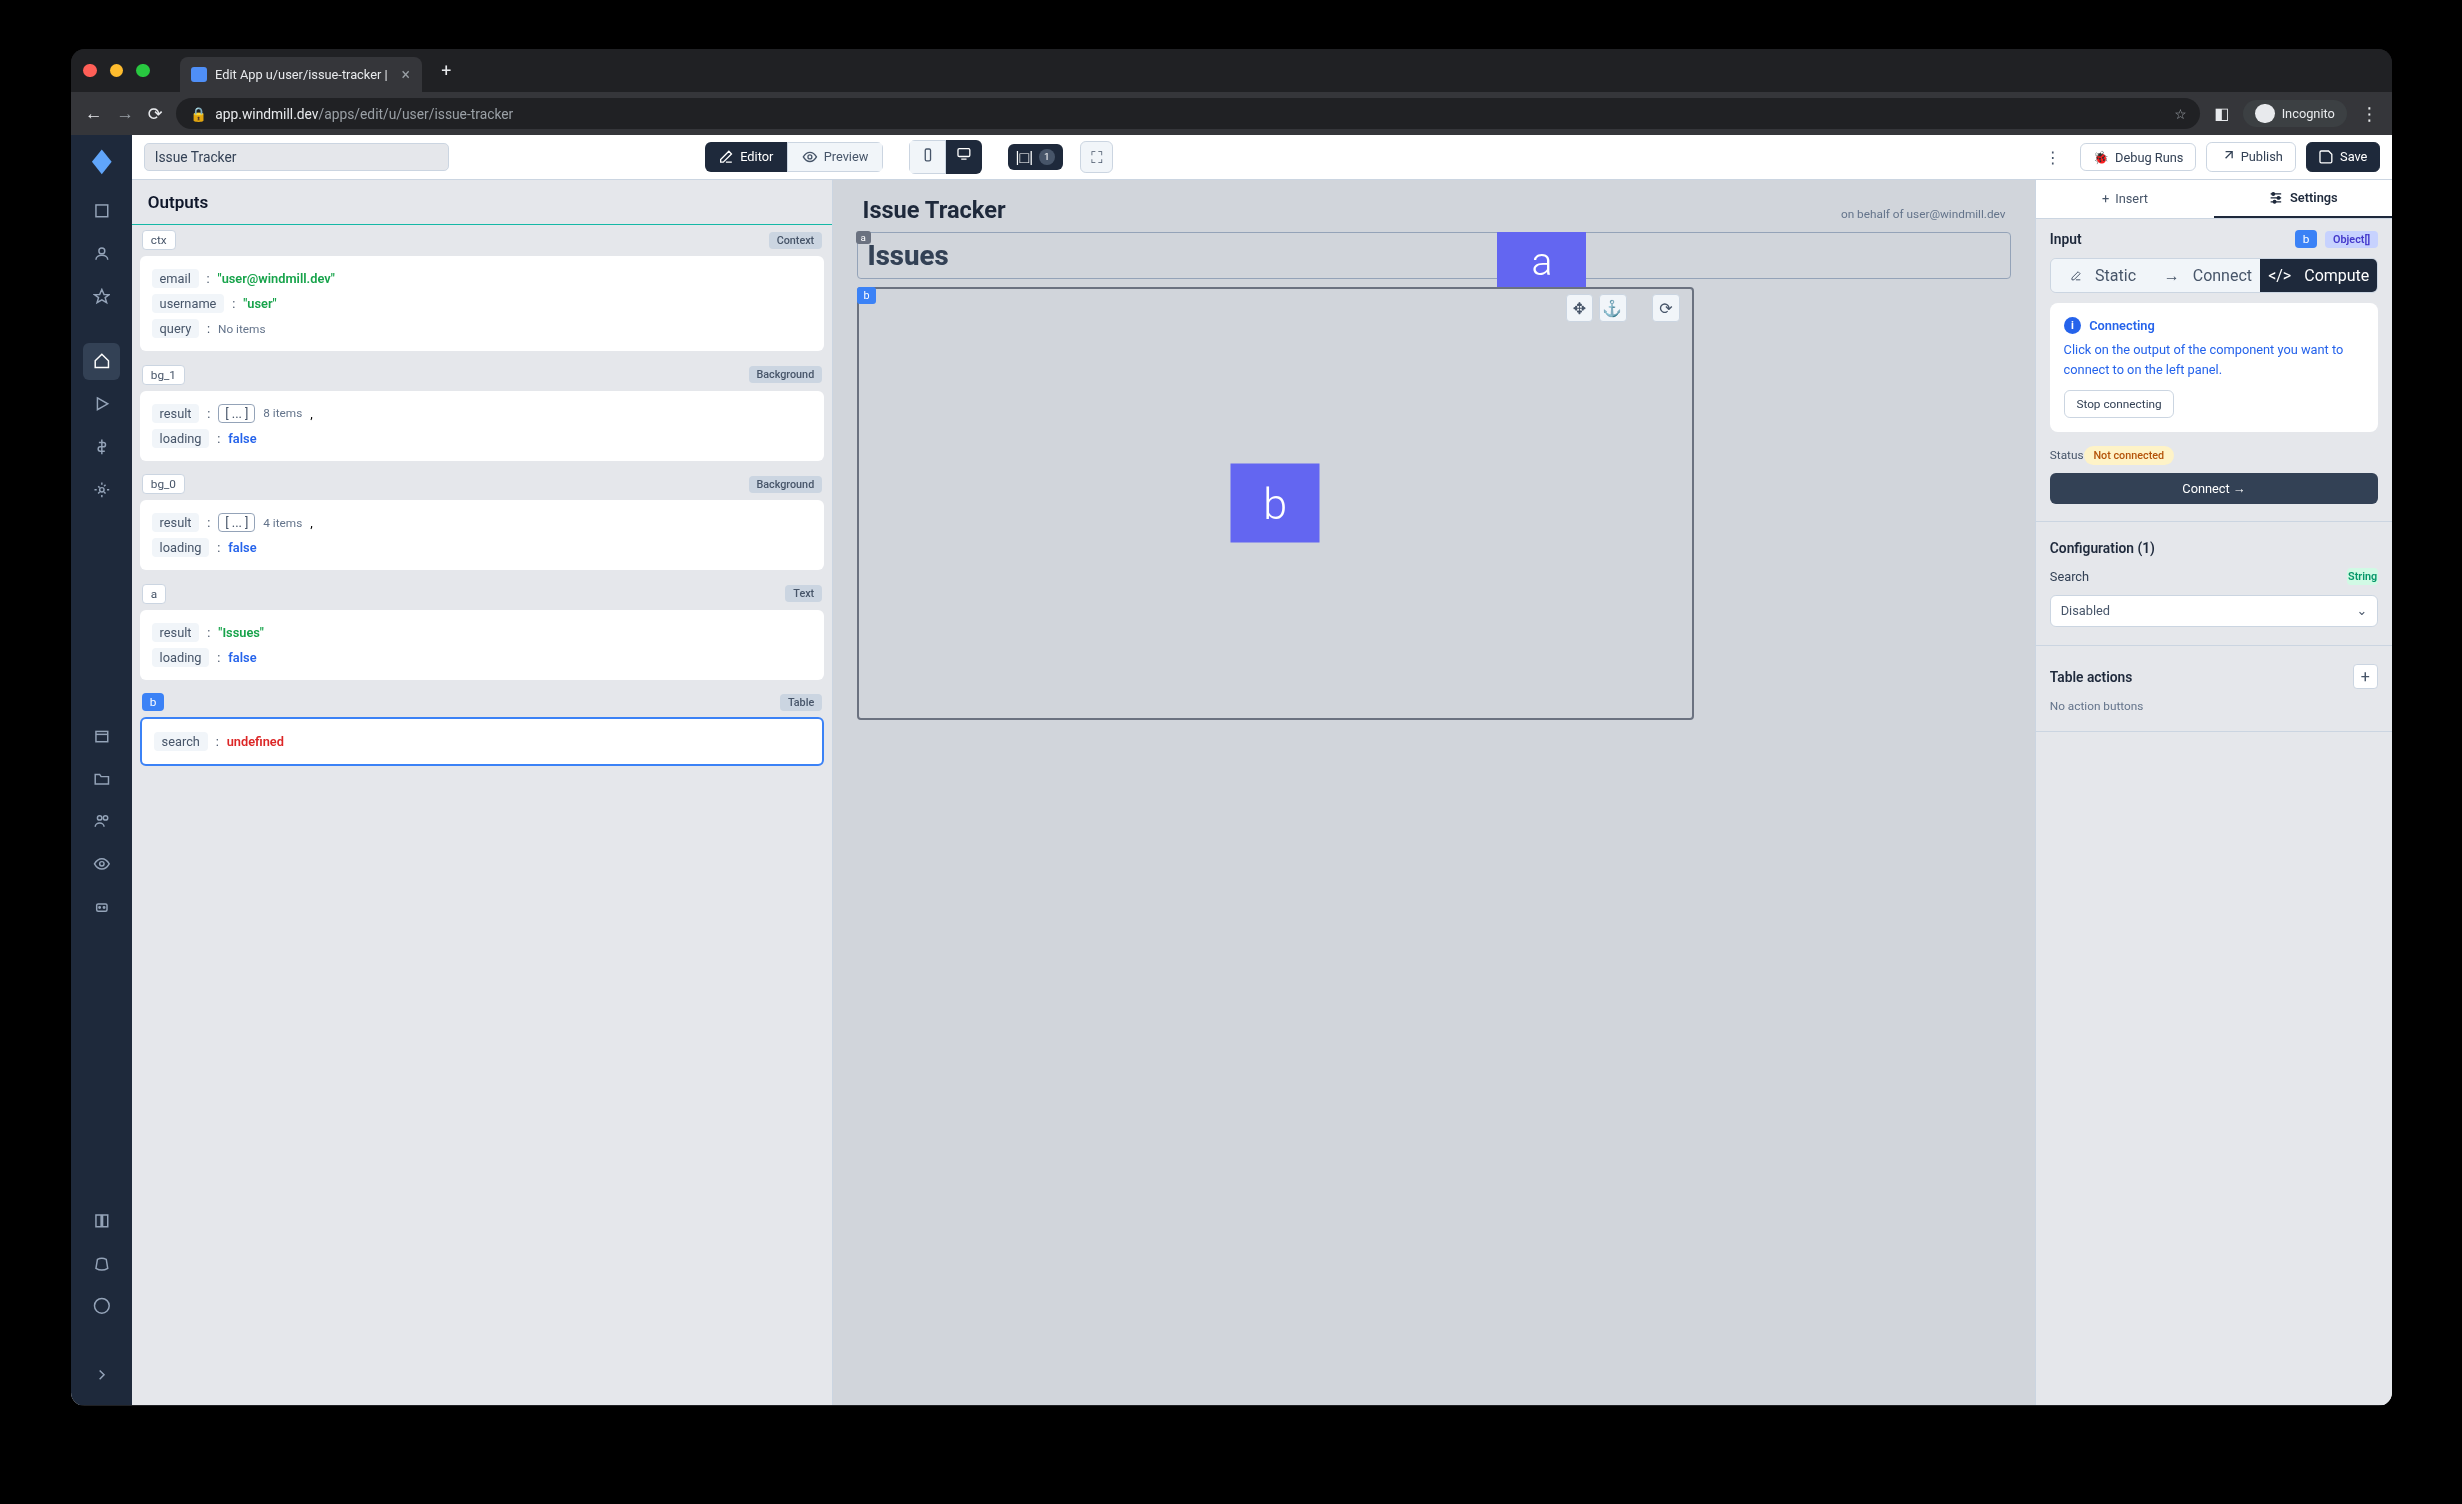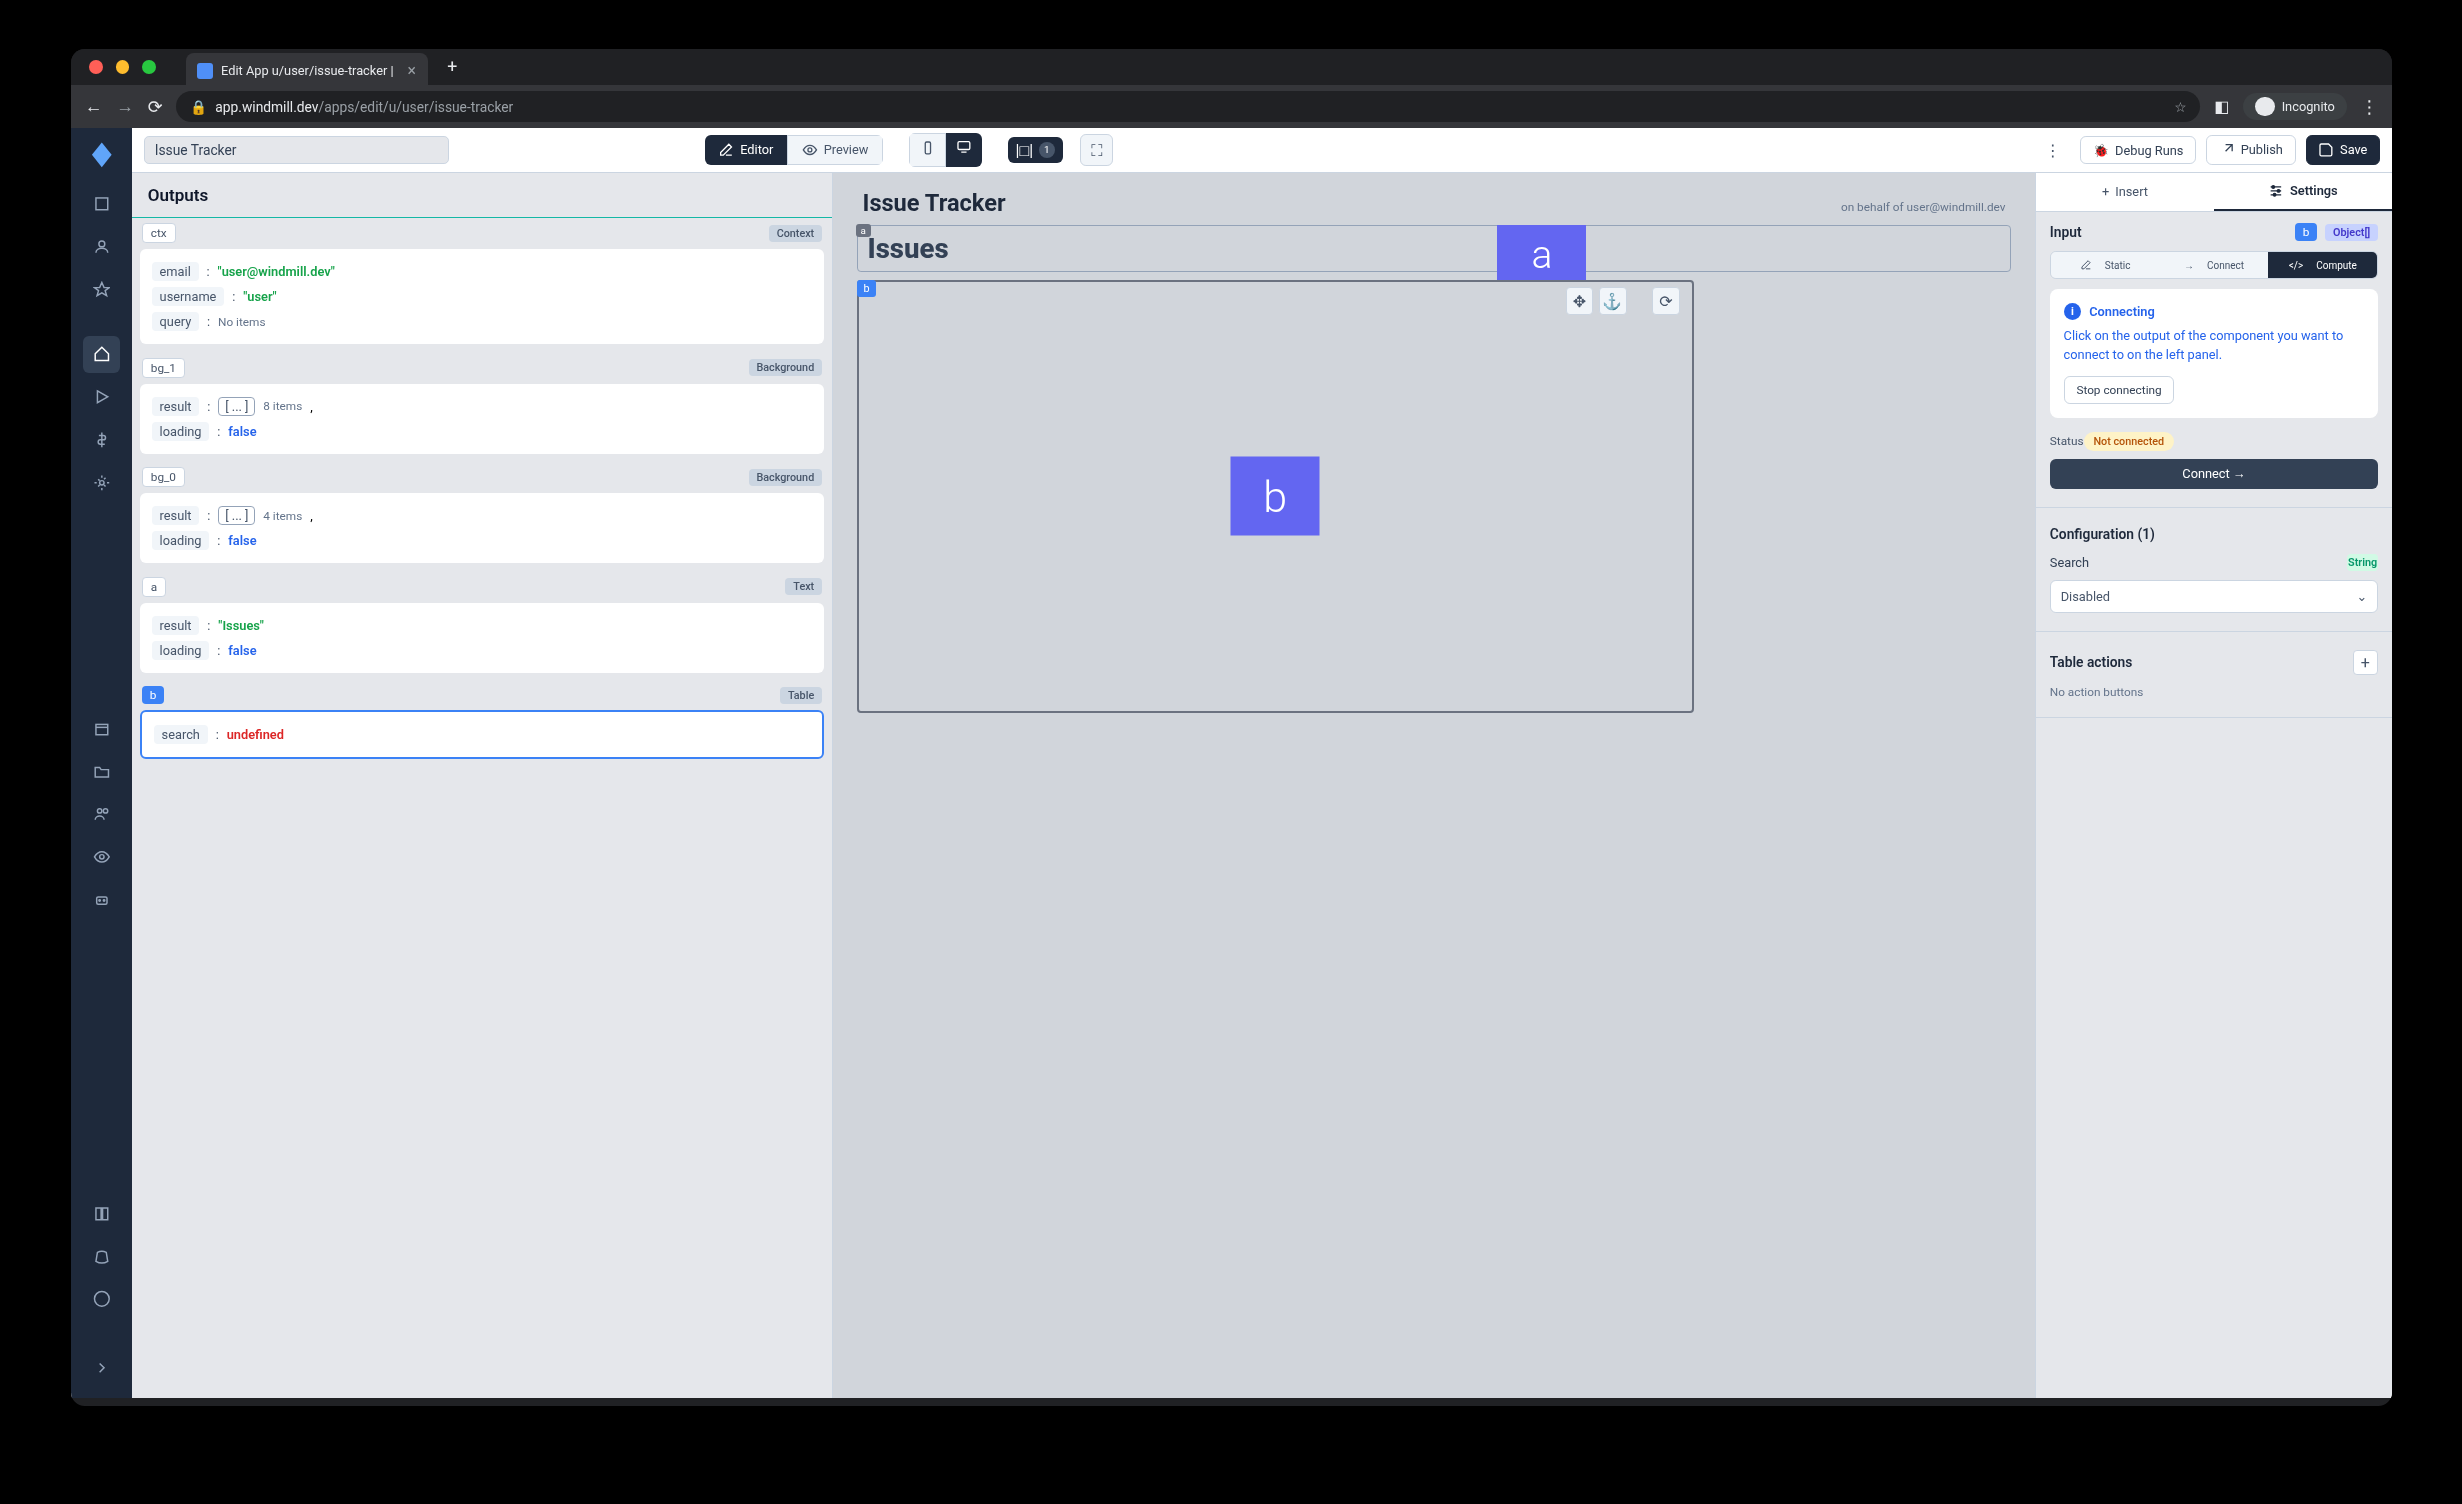--- a/index.html
+++ b/index.html
@@ -1,20 +1,20 @@
 <!DOCTYPE html>
 <html><head>
 <meta charset="utf-8">
 <style>
 * { margin: 0; padding: 0; box-sizing: border-box; font-family: -apple-system, BlinkMacSystemFont, "Segoe UI", Roboto, sans-serif; }
 body { background: #000; width: 2463px; height: 1504px; overflow: hidden; }
 
 .browser-window { position: absolute; top: 49px; left: 71px; width: 2321px; height: 1357px; background: #202124; border-radius: 13.8px; overflow: hidden; box-shadow: 0 19.7px 59px rgba(0,0,0,0.5); }
 
-.titlebar { height: 36px; background: #202124; display: flex; align-items: center; padding: 0 18px; }
+.titlebar { height: 43px; background: #202124; display: flex; align-items: center; padding: 0 12px; }
 .traffic-lights { display: flex; gap: 12.8px; margin-right: 19.7px; }
 .tl { width: 13.8px; height: 13.8px; border-radius: 50%; }
 .tl-red { background: #ff5f57; }
 .tl-yellow { background: #febc2e; }
 .tl-green { background: #28c840; }
 .tab { background: #35363a; border-radius: 7.9px 7.9px 0 0; padding: 7.9px 11.8px; display: flex; align-items: center; gap: 7.9px; color: #e8eaed; font-size: 12.8px; margin-left: 9.9px; height: 35px; margin-top: 7.9px; }
 .tab-favicon { width: 15.8px; height: 15.8px; background: #4f8ff7; border-radius: 3px; display: inline-block; }
 .tab-close { color: #9aa0a6; font-size: 15.8px; margin-left: 5.9px; cursor: pointer; }
 .new-tab { color: #e8eaed; font-size: 17.7px; margin-left: 19.7px; cursor: pointer; }
 
@@ -93,21 +93,21 @@
 .right-panel { width: 357px; background: #e5e7eb; border-left: 1px solid #cbd5e1; display: flex; flex-direction: column; }
 .rp-tabs { display: flex; border-bottom: 1px solid #cbd5e1; background: #fff; }
 .rp-tab { flex: 1; padding: 9.9px; text-align: center; font-size: 12.8px; display: flex; align-items: center; justify-content: center; gap: 5.9px; cursor: pointer; color: #475569; }
 .rp-tab.active { border-bottom: 2px solid #1e293b; font-weight: 600; color: #1e293b; }
 .rp-section { padding: 11.8px 13.8px; }
 .rp-row { display: flex; justify-content: space-between; align-items: center; margin-bottom: 9.9px; }
 .rp-label { font-size: 13.8px; font-weight: 600; color: #1e293b; }
 .rp-badge-b { background: #3b82f6; color: #fff; border-radius: 3.9px; padding: 2px 7.9px; font-size: 11.8px; }
 .rp-badge-type { background: #c7d2fe; color: #4338ca; border-radius: 3.9px; padding: 2px 7.9px; font-size: 10.8px; font-weight: 600; }
 .rp-mode-tabs { display: flex; border-radius: 5.9px; overflow: hidden; border: 1px solid #cbd5e1; margin-top: 5.9px; }
-.rp-mode-tab { flex: 1; padding: 6.9px 7.9px; text-align: center; font-size: 10px; display: flex; align-items: center; justify-content: center; gap: 13px; cursor: pointer; background: #f1f5f9; color: #475569; }
+.rp-mode-tab { flex: 1; padding: 6.9px 7.9px; text-align: center; font-size: 16px; display: flex; align-items: center; justify-content: center; gap: 13px; cursor: pointer; background: #f1f5f9; color: #475569; }
 .rp-mode-tab.active { background: #1e293b; color: #fff; }
 .connecting-box { background: #fff; border-radius: 7.9px; padding: 13.8px; margin-top: 9.9px; font-size: 12.8px; }
 .connecting-title { color: #2563eb; font-weight: 600; margin-bottom: 5.9px; display: flex; align-items: center; gap: 7.9px; }
 .info-icon { width: 17.7px; height: 17.7px; background: #2563eb; border-radius: 50%; color: #fff; display: inline-flex; align-items: center; justify-content: center; font-size: 10.8px; font-weight: 700; }
 .connecting-desc { color: #2563eb; line-height: 1.5; margin-bottom: 11.8px; }
 .stop-btn { border: 1px solid #cbd5e1; border-radius: 5.9px; padding: 5.9px 11.8px; font-size: 11.8px; cursor: pointer; background: #fff; color: #334155; }
 .status-row { display: flex; justify-content: flex-start; align-items: center; margin-top: 13.8px; font-size: 11.8px; }
 .status-label { color: #475569; }
 .status-val { background: #fef3c7; color: #b45309; border-radius: 9.9px; padding: 3px 9.9px; font-size: 10.8px; font-weight: 500; }
 .connect-btn { width: 100%; background: #334155; color: #fff; border-radius: 5.9px; padding: 7.9px; font-size: 12.8px; margin-top: 7.9px; border: none; cursor: pointer; }

